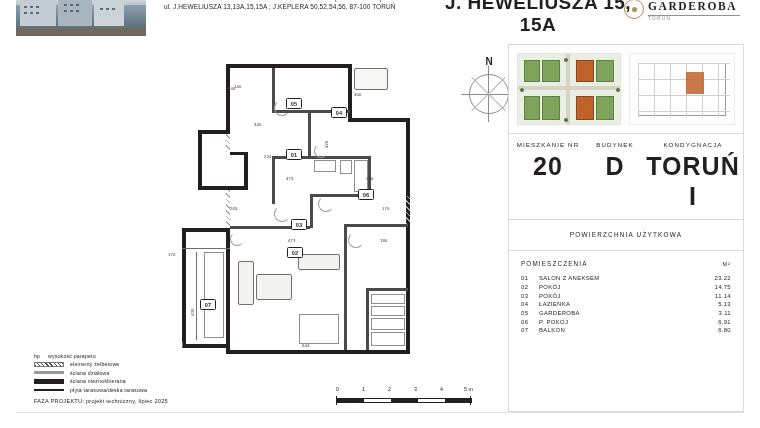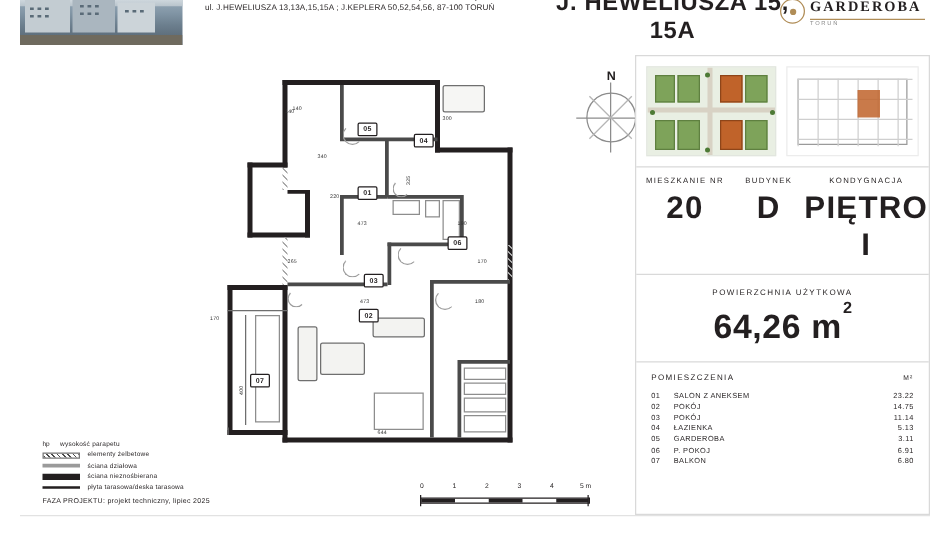--- a/index.html
+++ b/index.html
@@ -414,31 +414,28 @@
       </div>
   </div>
   <div id="values-row">
     <div class="cell c-nr">
         <div class="val">20</div>
       </div>
     <div class="cell c-bd">
         <div class="val">D</div>
       </div>
     <div class="cell c-kd">
-        <div class="val">PIĘTRO I</div>
+        <div class="val">TORUŃ I</div>
       </div>
   </div>
 
   <div class="rp-sep"></div>
 
   <div id="area-block">
     <div class="cap">POWIERZCHNIA UŻYTKOWA</div>
-    <div class="big">
-      <span>64,26 m</span><sup>2</sup>
-    </div>
   </div>
 
   <div class="rp-sep"></div>
 
   <div id="rooms">
     <div class="rh">
       <span>POMIESZCZENIA</span>
       <span class="m2">M²</span>
     </div>
     <table>

